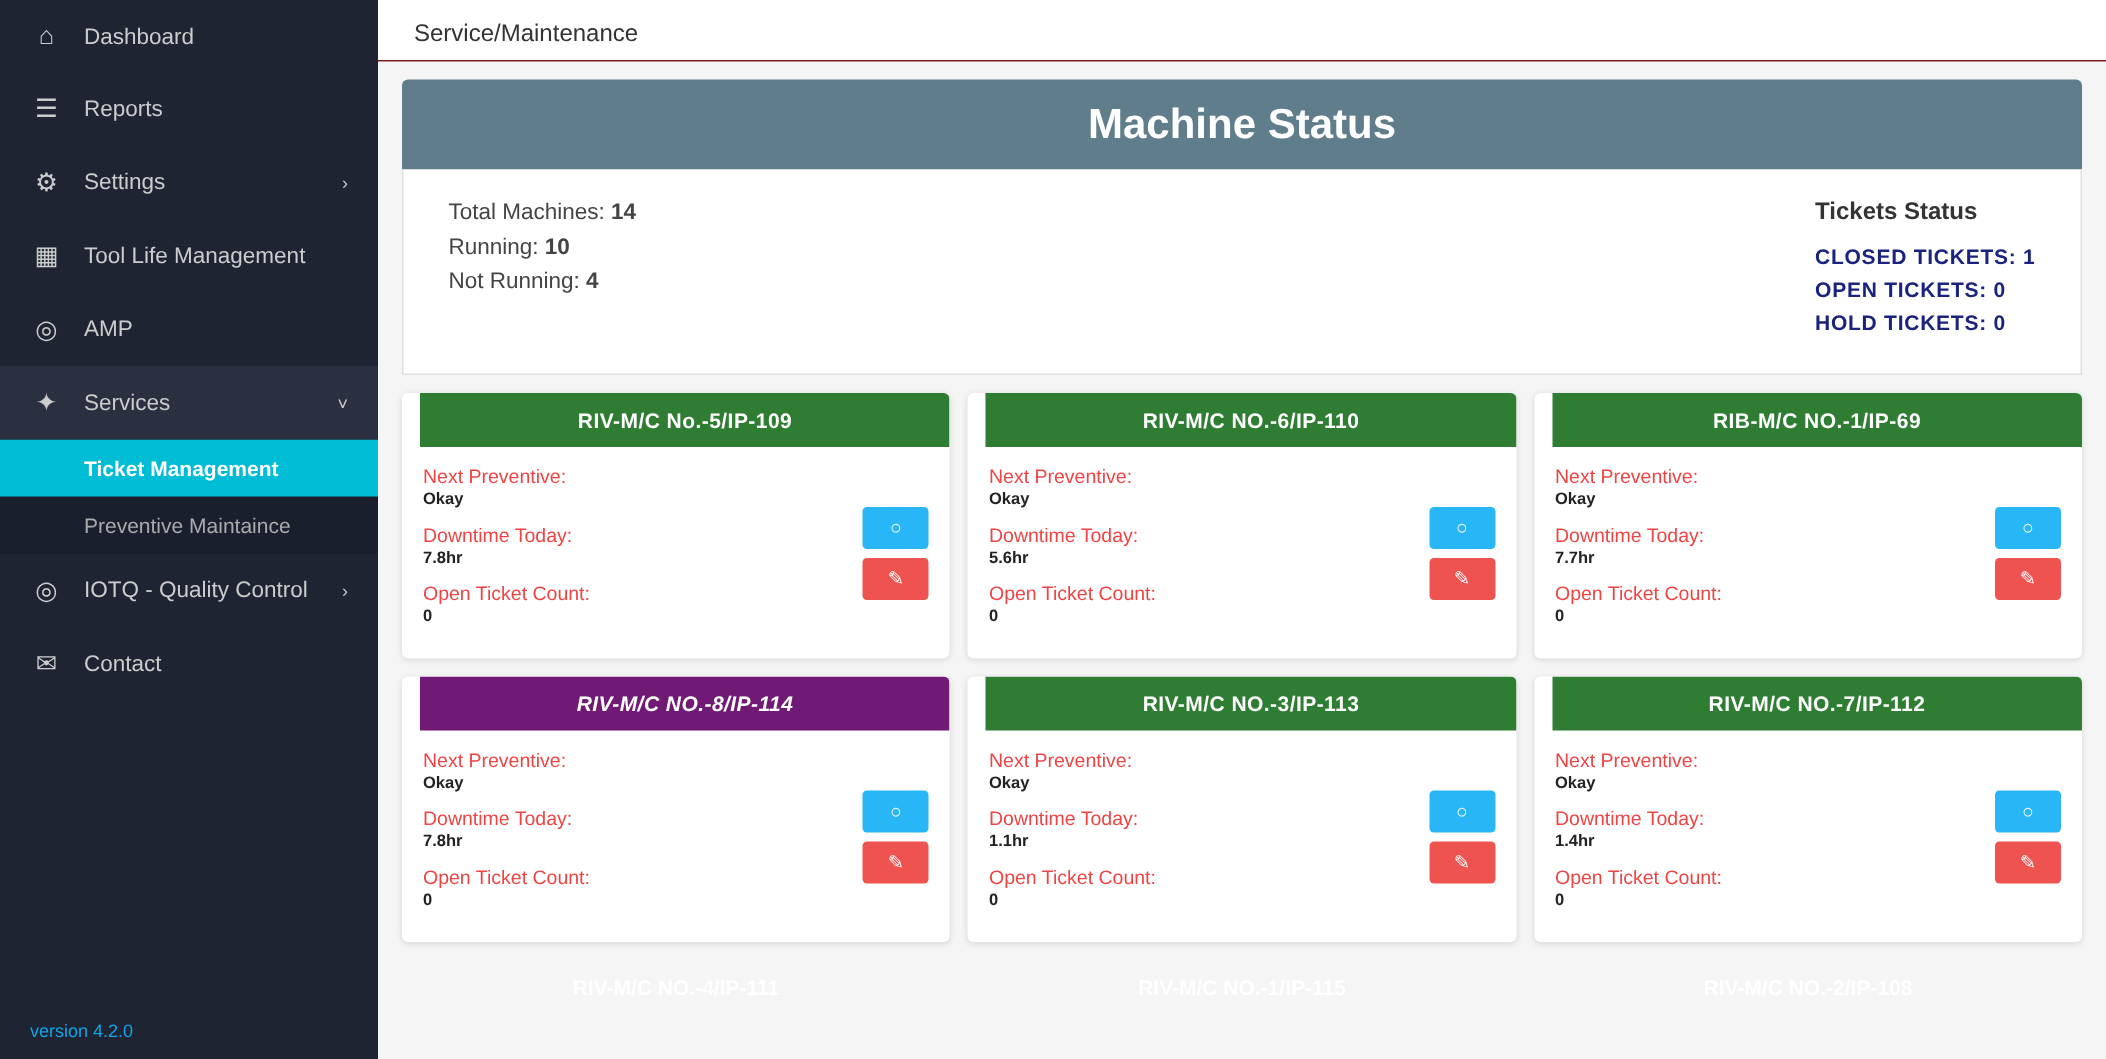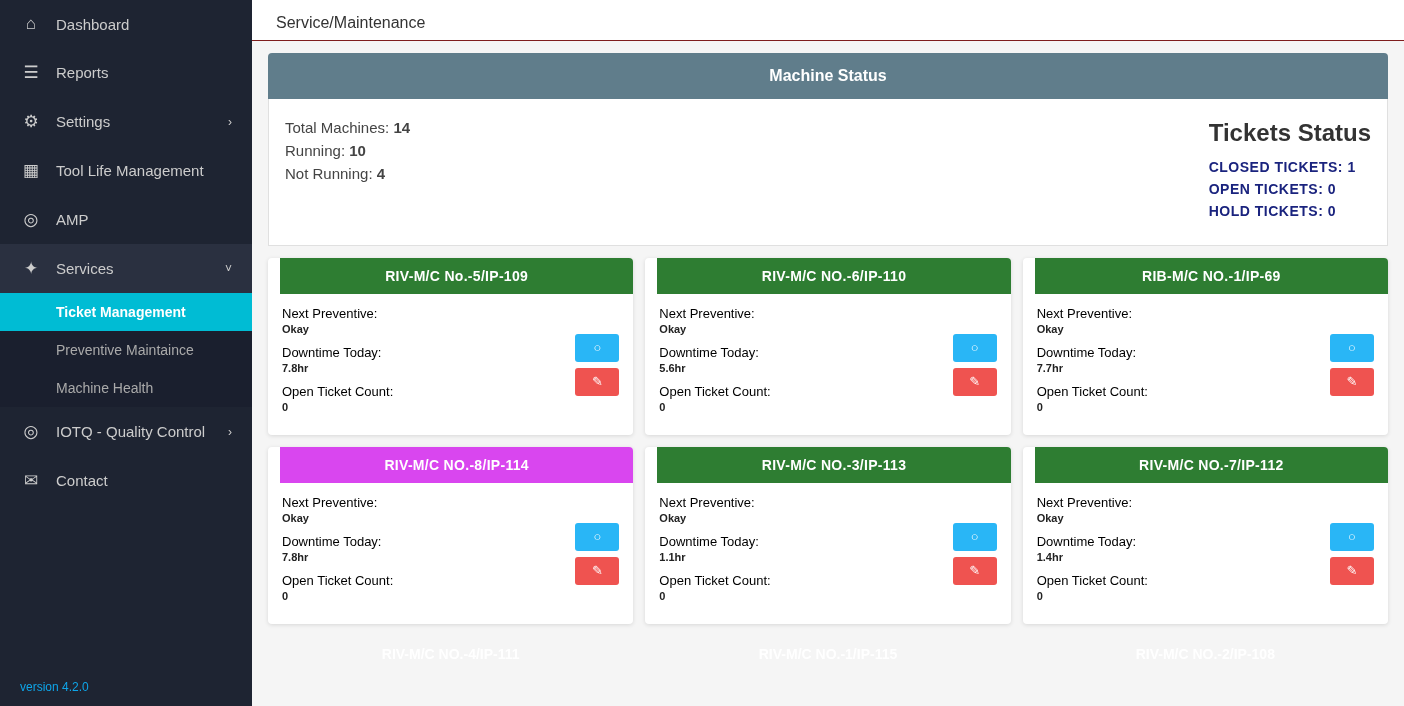--- a/index.html
+++ b/index.html
@@ -62,44 +62,44 @@
       background: #fff;
       border-bottom: 1px solid #7f1d1d;
     }
 
     
     .machine-status-header {
       background: #607d8b;
       color: #fff;
       text-align: center;
       padding: 14px;
-      font-size: 16px;
+      font-size: 28px;
       font-weight: 600;
       margin: 12px 16px 0;
       border-radius: 4px 4px 0 0;
     }
 
     
     .summary-box {
       background: #fff;
       margin: 0 16px;
-      padding: 20px 16px;
+      padding: 20px 30px;
       display: flex;
       justify-content: space-between;
       border: 1px solid #e0e0e0;
       border-top: none;
     }
     .summary-left .stat-line {
       font-size: 15px;
       color: #444;
       margin-bottom: 6px;
     }
     .summary-left .stat-line strong { font-weight: 700; }
     .tickets-status h3 {
-      font-size: 24px;
+      font-size: 16px;
       color: #333;
       margin-bottom: 12px;
     }
     .ticket-row {
       font-size: 14px;
       color: #7b1fa2;
       font-weight: 600;
       margin-bottom: 6px;
       text-transform: uppercase;
       letter-spacing: 0.5px;
@@ -122,30 +122,30 @@
     .card-header {
       padding: 10px 14px;
       text-align: center;
       font-weight: 700;
       font-size: 14px;
       color: #fff;
       letter-spacing: 0.3px;
       margin-left: 12px;
     }
     .card-header.green { background: #2e7d32; }
-    .card-header.red { background: #d946ef; }
+    .card-header.red { background: #701a75; font-style: italic; }
     .card-body {
       padding: 12px 14px;
       display: flex;
       justify-content: space-between;
     }
     .card-info { flex: 1; }
     .card-info .field-label {
       font-size: 13px;
-      color: #000000;
+      color: #ef4444;
       margin-bottom: 2px;
     }
     .card-info .field-value {
       font-size: 11px;
       font-weight: 700;
       color: #222;
       margin-bottom: 10px;
     }
     .card-buttons {
       display: flex;
@@ -230,21 +230,20 @@
 
   <div class="sidebar-item active-parent">
     <span class="icon">✦</span>
     <span>Services</span>
     <span class="chevron">˅</span>
   </div>
 
   <div class="sidebar-submenu">
     <div class="sidebar-subitem active">Ticket Management</div>
     <div class="sidebar-subitem">Preventive Maintaince</div>
-    <div class="sidebar-subitem">Machine Health</div>
   </div>
 
   <div class="sidebar-item">
     <span class="icon">◎</span>
     <span>IOTQ - Quality Control</span>
     <span class="chevron">›</span>
   </div>
 
   <div class="sidebar-item">
     <span class="icon">✉</span>

